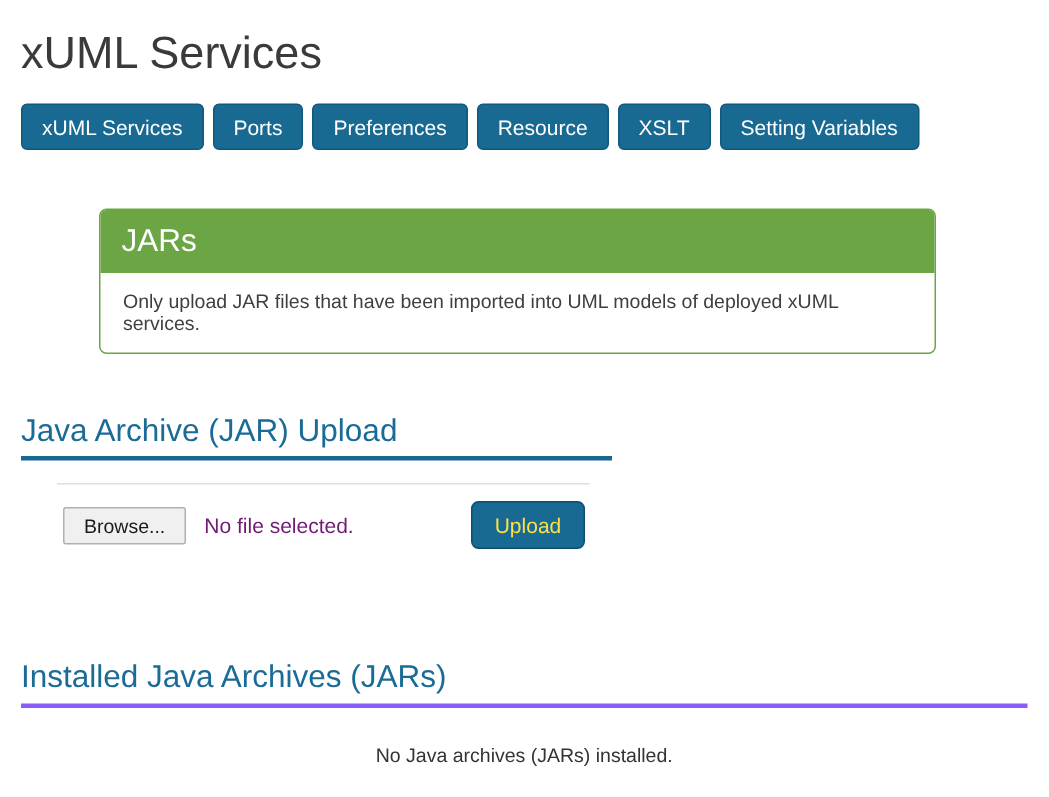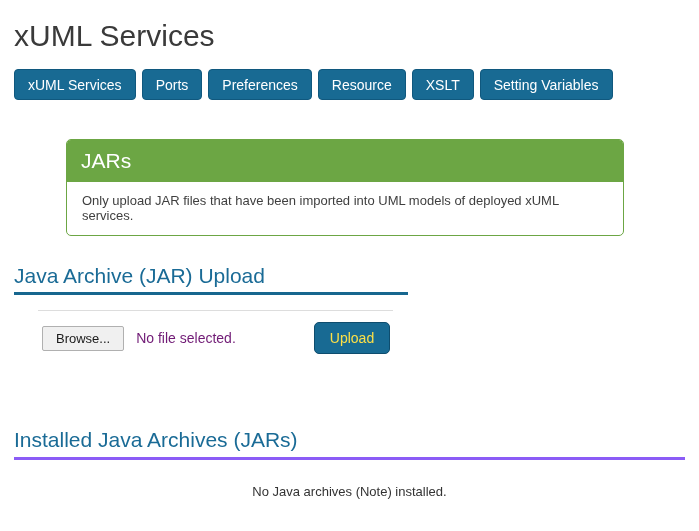--- a/index.html
+++ b/index.html
@@ -59,21 +59,21 @@
   }
 
   h2 {
     color: #1a6b96;
     font-weight: normal;
     font-size: 21px;
     margin: 0;
     line-height: 25px;
   }
   .upload-heading {
-    margin-top: 27px;
+    margin-top: 39px;
     padding-bottom: 4px;
     border-bottom: 3px solid #17678f;
     width: 394px;
   }
 
   .form-divider {
     border: 0;
     border-top: 1px solid #dddddd;
     margin: 15px 0 0 24px;
     width: 355px;
@@ -145,15 +145,15 @@
   <hr class="form-divider">
 
   <div class="upload-row">
     <button class="browse-btn">Browse...</button>
     <span class="file-status">No file selected.</span>
     <button class="upload-btn">Upload</button>
   </div>
 
   <h2 class="installed-heading">Installed Java Archives (JARs)</h2>
 
-  <div class="empty-message">No Java archives (Note) installed.</div>
+  <div class="empty-message">No Java archives (JARs) installed.</div>
 
 </div>
 
 </body></html>

